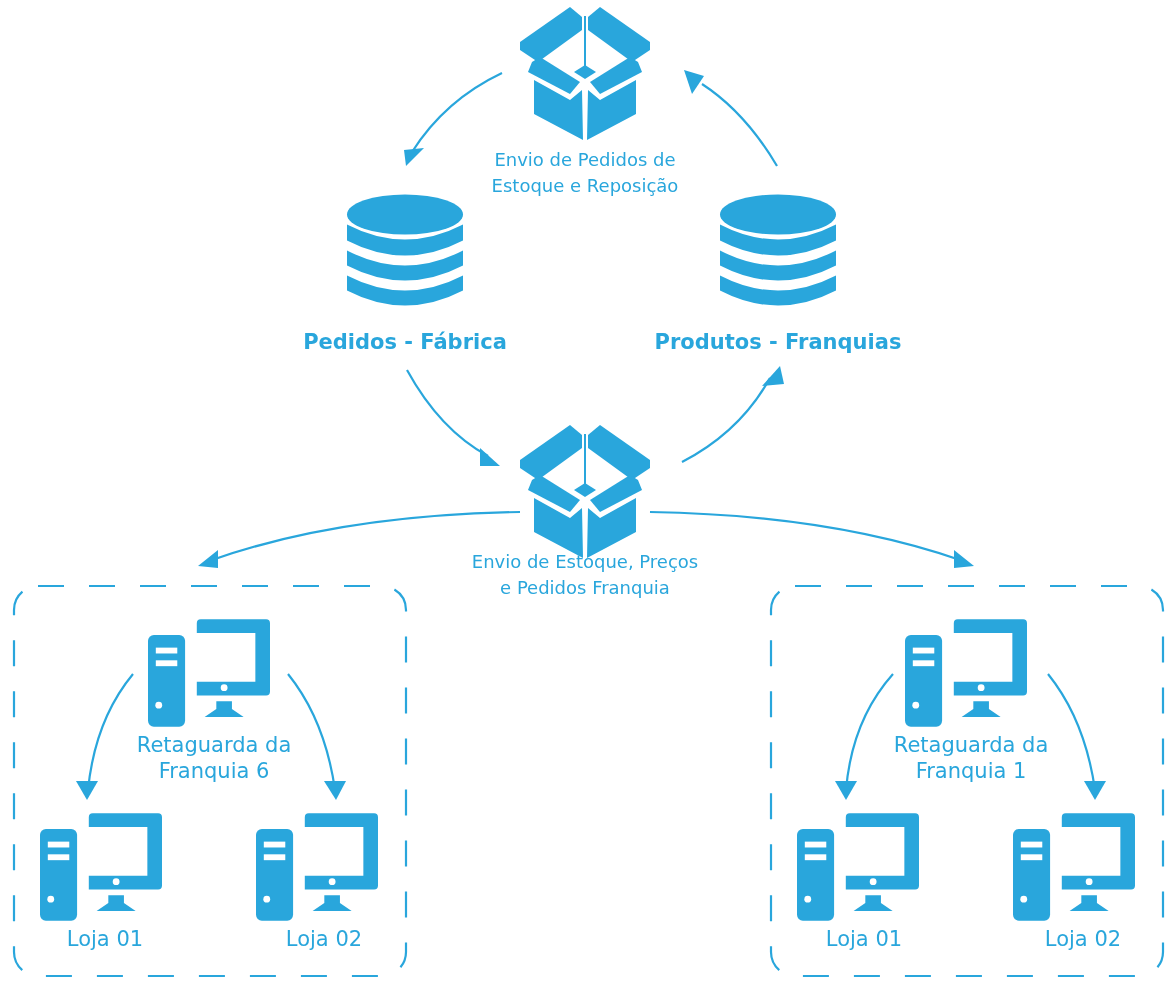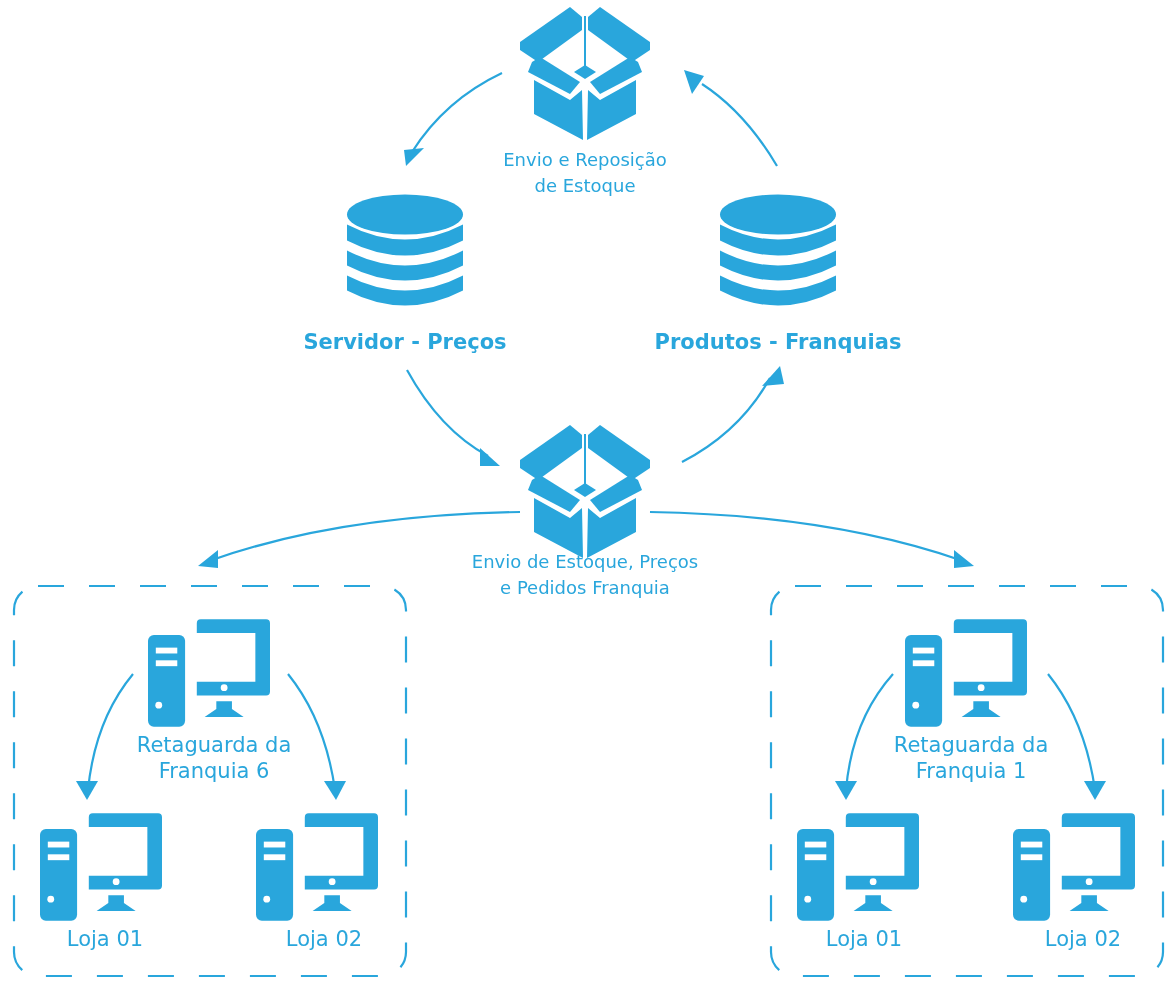--- a/index.html
+++ b/index.html
@@ -92,25 +92,25 @@
     <polygon points="324,781 346,781 336,800"></polygon>
     <polygon points="835,781 857,781 846,800"></polygon>
     <polygon points="1084,781 1106,781 1095,800"></polygon>
   </g>
 
   <rect x="14" y="586" width="392" height="390" rx="24" fill="none" stroke="#29a6dc" stroke-width="2.2" stroke-dasharray="26,25"></rect>
   <rect x="771" y="586" width="392" height="390" rx="24" fill="none" stroke="#29a6dc" stroke-width="2.2" stroke-dasharray="26,25"></rect>
 </svg>
 
 <div class="lbl" style="left:465px; top:147px; width:240px;">
-  <div>Envio e Reposição</div>
-  <div>de Estoque</div>
+  <div>Envio de Pedidos de</div>
+  <div>Estoque e Reposição</div>
 </div>
 
-<div class="lbl bold" style="left:285px; top:329px; width:240px;">Servidor - Preços</div>
+<div class="lbl bold" style="left:285px; top:329px; width:240px;">Pedidos - Fábrica</div>
 <div class="lbl bold" style="left:648px; top:329px; width:260px;">Produtos - Franquias</div>
 
 <div class="lbl" style="left:435px; top:549px; width:300px;">
   <div>Envio de Estoque, Preços</div>
   <div>e Pedidos Franquia</div>
 </div>
 
 <div class="lbl small" style="left:124px; top:732px; width:180px;">
   <div>Retaguarda da</div>
   <div>Franquia 6</div>

